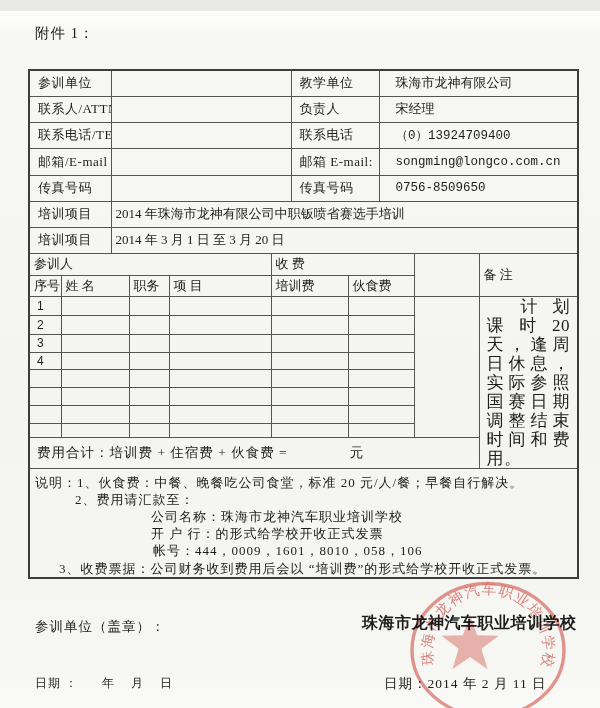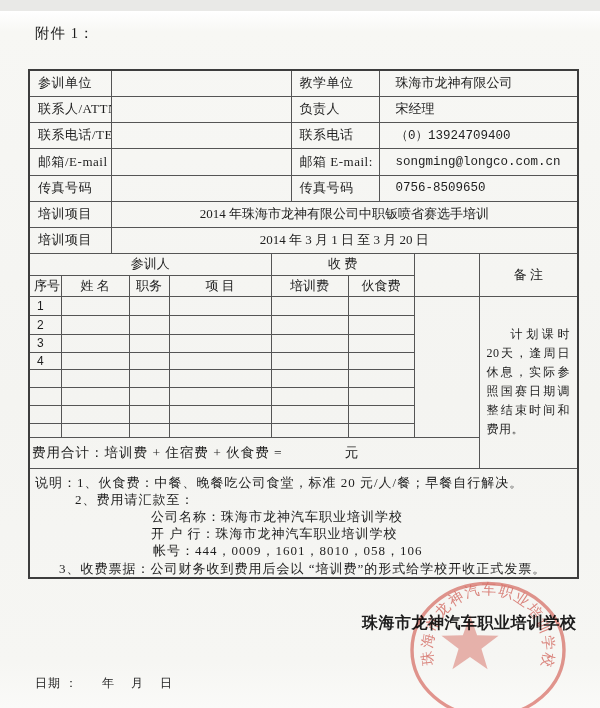--- a/index.html
+++ b/index.html
@@ -20,39 +20,39 @@
   td{
     border:1px solid #555;
     font-size:13px;
     padding:0 4px;
     vertical-align:middle;
     overflow:hidden;
     white-space:nowrap;
   }
   td.lbl{padding-left:8px;letter-spacing:0.5px;}
   td.val{padding-left:16px;}
-  .center{text-align:center;}
+  .center{text-align:left;}
   .mono{font-family:"Liberation Mono","DejaVu Sans Mono",monospace;font-size:12.5px;}
   tr.r26{height:26px;}
   tr.r27{height:27px;}
   tr.r22{height:22px;}
   tr.r21{height:21px;}
   tr.r19{height:19px;}
   tr.r18{height:18px;}
   tr.r17{height:17px;}
   tr.r14{height:14px;}
   tr.r31{height:31px;}
   tr.r102{height:102px;padding-left:22px;}
   td.seq{padding-left:7px;font-family:"Liberation Sans","DejaVu Sans",sans-serif;font-size:12px;}
   td.remark-note{
     vertical-align:middle;white-space:normal;text-align:justify;
-    font-size:12px;line-height:19px;padding:0 7px;letter-spacing:0.5px;
+    font-size:17px;line-height:19px;padding:0 7px;letter-spacing:0.5px;
   }
   .remark-inner{text-indent:2em;}
-  td.total-cell{font-size:13.5px;letter-spacing:1px;padding-left:2px;}
+  td.total-cell{font-size:13.5px;letter-spacing:1px;padding-left:7px;}
   .total-unit{display:inline-block;margin-left:62px;letter-spacing:0;}
   td.notes-cell{vertical-align:top;white-space:normal;padding:5px 6px 0 5px;}
   .note-line{font-size:13px;line-height:17.2px;letter-spacing:1px;white-space:pre;}
   .ind-a{padding-left:0px;}
   .ind-b{padding-left:40px;}
   .ind-c{padding-left:116px;}
   .ind-d{padding-left:118px;}
   .ind-e{padding-left:24px;}
 
   .footer-item{position:absolute;letter-spacing:1px;}
@@ -214,30 +214,32 @@
       <td class="total-cell" colspan="10">
         <span>费用合计：培训费 + 住宿费 + 伙食费 =</span><span class="total-unit">元</span>
       </td>
     </tr>
 
     <tr class="r102">
       <td class="notes-cell" colspan="11">
         <div class="note-line ind-a">说明：1、伙食费：中餐、晚餐吃公司食堂，标准 20 元/人/餐；早餐自行解决。</div>
         <div class="note-line ind-b">2、费用请汇款至：</div>
         <div class="note-line ind-c">公司名称：珠海市龙神汽车职业培训学校</div>
-        <div class="note-line ind-c">开 户 行：珠海市龙神汽车职业培训学校</div>
+        <div class="note-line ind-c">开 户 行：的形式给学校开收正式发票</div>
         <div class="note-line ind-d">帐号：444，0009，1601，8010，058，106</div>
         <div class="note-line ind-e">3、收费票据：公司财务收到费用后会以 “培训费”的形式给学校开收正式发票。</div>
       </td>
     </tr>
   </tbody>
     </table>
 
+  <div class="footer-item sign-left">参训单位（盖章）：</div>
   <div class="footer-item date-left">日期 ：      年    月    日</div>
   <div class="footer-item org-right">珠海市龙神汽车职业培训学校</div>
+  <div class="footer-item date-right">日期：2014 年 2 月 11 日</div>
 
   <svg class="stamp" width="182" height="150" viewBox="398 558 182 150" xmlns="http://www.w3.org/2000/svg">
     <defs>
       <path id="ringArc" d="M 433.9 653.5 A 56 56 0 1 1 542.1 653.5" fill="none"></path>
     </defs>
     <ellipse cx="488" cy="639" rx="76" ry="66.5" fill="none" stroke="#dd6b63" stroke-width="3.4" opacity="0.8"></ellipse>
     <polygon points="470,604 477.1,624.3 498.5,624.7 481.4,637.7 487.6,658.3 470,646 452.4,658.3 458.6,637.7 441.5,624.7 462.9,624.3" fill="#e58d86" opacity="0.72"></polygon>
     <text font-size="14.5" fill="#d9625a" opacity="0.85" letter-spacing="1.5" font-family="Liberation Serif, DejaVu Serif, serif">
       <textPath href="#ringArc">珠海市龙神汽车职业培训学校</textPath>
     </text>

